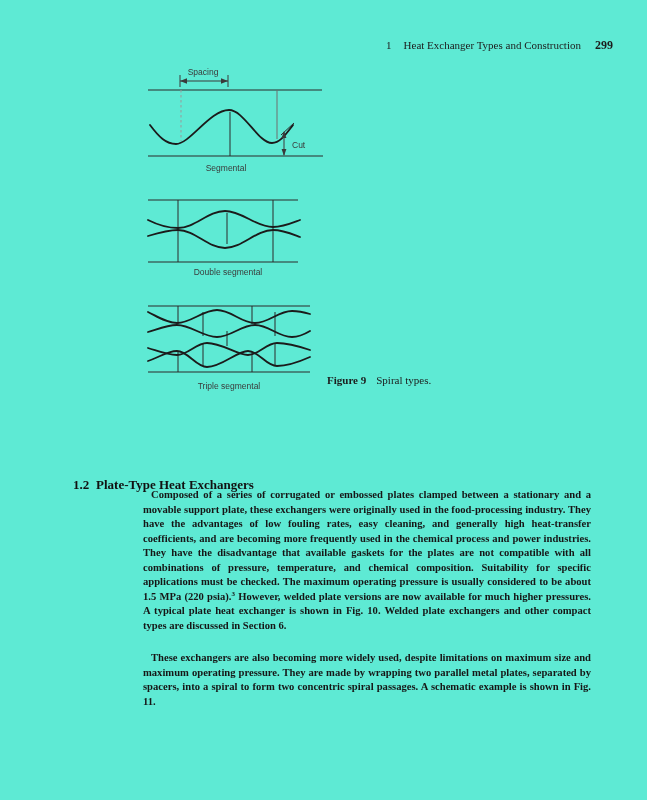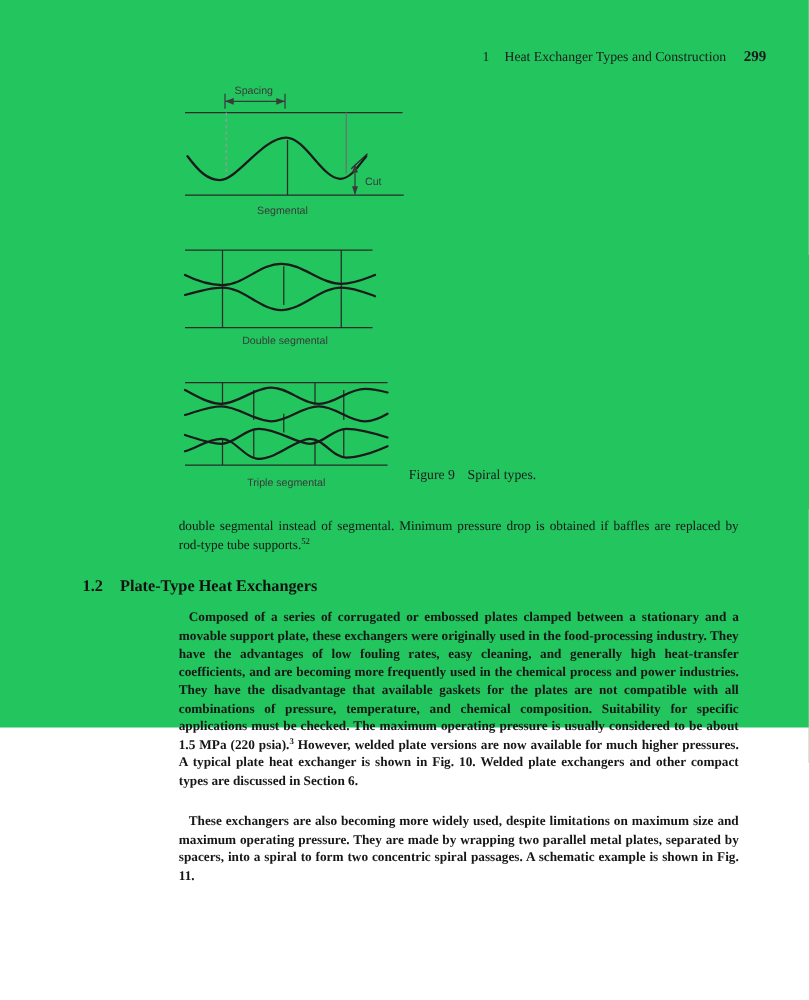--- a/index.html
+++ b/index.html
@@ -7,22 +7,22 @@
   body {
     font-family: "Liberation Serif", serif;
     background: #ffffff;
     color: #1a1a1a;
     position: relative;
     overflow: hidden;
   }
   .page {
     position: absolute;
     left: 0; top: 0;
-    width: 647px; height: 582px;
-    background: #22c55e;
+    width: 647px; height: 800px;
+    background: #5eead4;
   }
 
   
   .running-head {
     position: absolute;
     left: 0; top: 38px;
     width: 613px;
     text-align: right;
     font-size: 11px;
     color: #1c1c1c;
@@ -42,21 +42,21 @@
     width: 470px; height: 340px;
   }
   .figure-wrap svg { position: absolute; left: 0; top: 0; }
   .fig-caption {
     position: absolute;
     left: 182px; top: 312px;
     font-size: 11px;
     white-space: nowrap;
     color: #1c1c1c;
   }
-  .fig-caption .cap-tag { font-weight: normal; margin-right: 10px; }
+  .fig-caption .cap-tag { font-weight: bold; margin-right: 10px; }
 
   svg text.diag-label {
     font-family: "Liberation Sans", sans-serif;
     font-size: 8.5px;
     fill: #3a3a3a;
   }
   svg .thin { stroke: #2a2a2a; stroke-width: 1; fill: none; }
   svg .wave { stroke: #1b1b1b; stroke-width: 1.8; fill: none; stroke-linecap: round; }
   svg .dim  { stroke: #3a3a3a; stroke-width: 1; fill: none; }
   svg .ah   { fill: #3a3a3a; stroke: none; }
@@ -162,25 +162,22 @@
         <path class="wave" d="M3,299 C13,296 22,289 32,289 C43,289 51,305 62,305 C77,305 92,289 103,289 C114,289 121,304 132,304 C144,304 156,299 165,295"></path>
         <text class="diag-label" x="84" y="327" text-anchor="middle">Triple segmental</text>
       </g>
     </svg>
 
     <div class="fig-caption">
       <span class="cap-tag">Figure 9</span><span>Spiral types.</span>
     </div>
   </div>
 
-  <p class="bodycopy" style="top:415px;">
-    <span>double segmental instead of segmental. Minimum pressure drop is obtained if baffles are replaced by rod-type tube supports.</span><sup class="fn">52</sup>
-  </p>
 
-  <div class="section-head" style="top:461px;">
+  <div class="section-head" style="top:477px;text-align:center;">
     <span class="sec-no">1.2</span><span>Plate-Type Heat Exchangers</span>
   </div>
 
   <p class="bodycopy indent" style="top:488px;">
     <span>Composed of a series of corrugated or embossed plates clamped between a stationary and a movable support plate, these exchangers were originally used in the food-processing industry. They have the advantages of low fouling rates, easy cleaning, and generally high heat-transfer coefficients, and are becoming more frequently used in the chemical process and power industries. They have the disadvantage that available gaskets for the plates are not compatible with all combinations of pressure, temperature, and chemical composition. Suitability for specific applications must be checked. The maximum operating pressure is usually considered to be about 1.5 MPa (220 psia).</span><sup class="fn">3</sup><span> However, welded plate versions are now available for much higher pressures. A typical plate heat exchanger is shown in Fig. 10. Welded plate exchangers and other compact types are discussed in Section 6.</span>
   </p>
 
 
   <p class="bodycopy indent" style="top:651px;">
     <span>These exchangers are also becoming more widely used, despite limitations on maximum size and maximum operating pressure. They are made by wrapping two parallel metal plates, separated by spacers, into a spiral to form two concentric spiral passages. A schematic example is shown in Fig. 11.</span>

